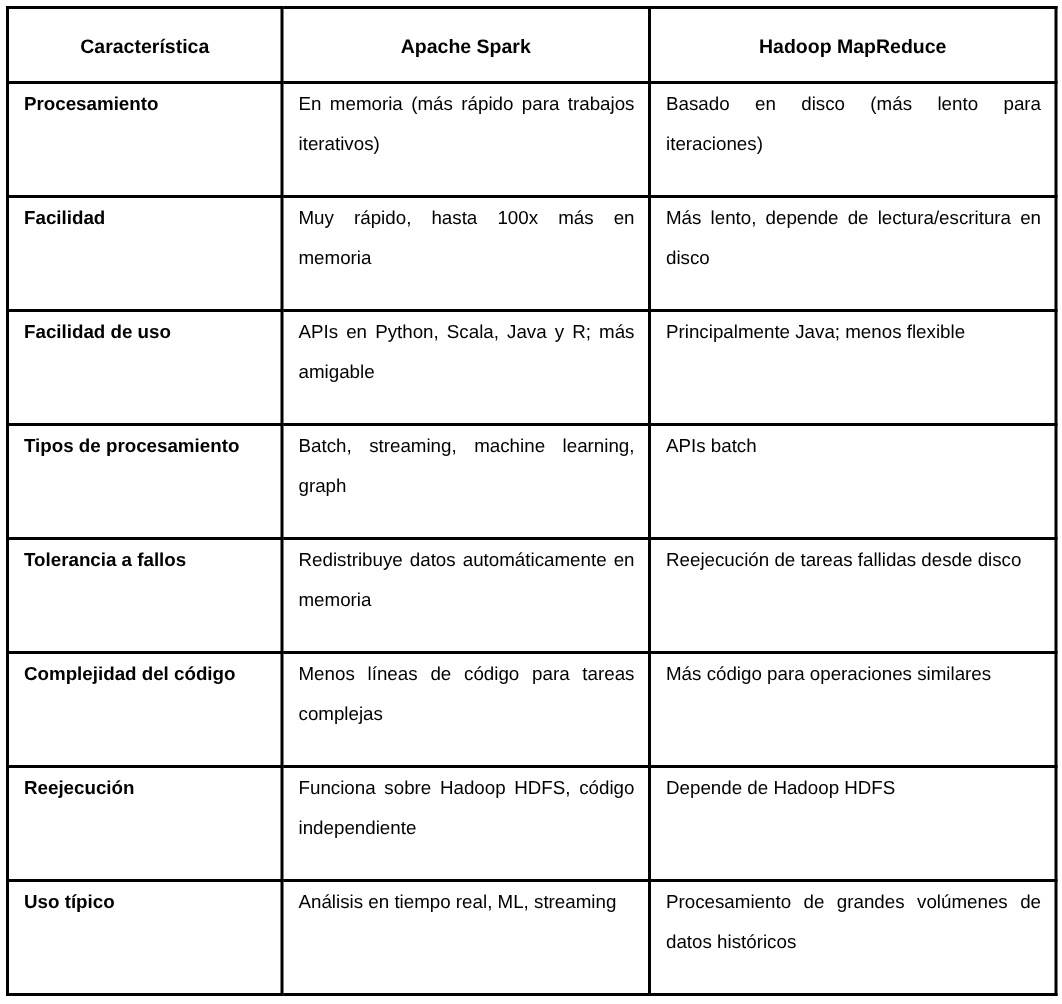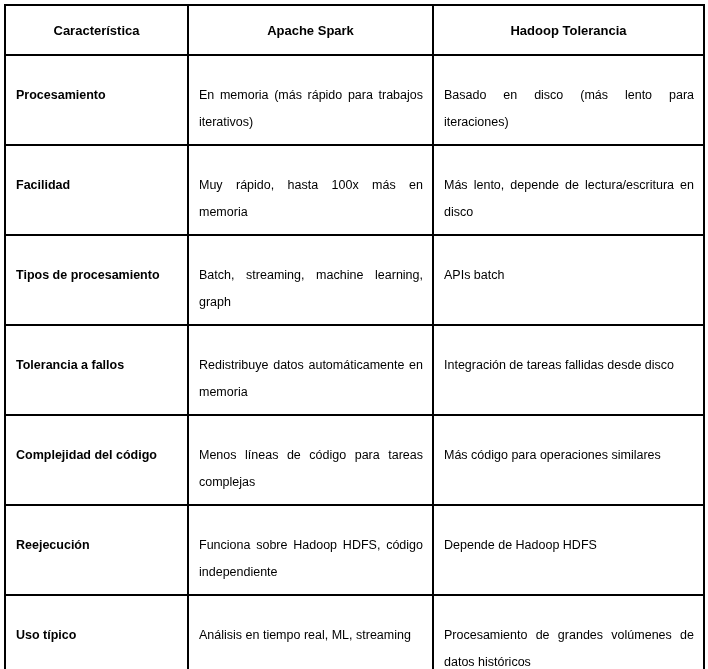--- a/index.html
+++ b/index.html
@@ -28,21 +28,21 @@
     height: 50px;
     font-size: 13px;
     font-weight: bold;
     text-align: center;
     vertical-align: middle;
     padding: 0 6px;
   }
   table.comparison td {
     height: 76px;
     vertical-align: top;
-    padding: 26px 9px 8px 10px;
+    padding: 0 9px 8px 10px;
     font-size: 12.5px;
     line-height: 27px;
   }
   td.cell-feature {
     font-weight: bold;
     text-align: left;
   }
   td.cell-spark,
   td.cell-hadoop {
     text-align: justify;
@@ -57,47 +57,52 @@
 <table class="comparison">
   <colgroup>
     <col class="c1">
     <col class="c2">
     <col class="c3">
   </colgroup>
   <thead>
     <tr>
       <th>Característica</th>
       <th>Apache Spark</th>
-      <th>Hadoop Tolerancia</th>
+      <th>Hadoop MapReduce</th>
     </tr>
   </thead>
   <tbody>
   <tr>
     <td class="cell-feature">Procesamiento</td>
     <td class="cell-spark">En memoria (más rápido para trabajos iterativos)</td>
     <td class="cell-hadoop">Basado en disco (más lento para iteraciones)</td>
   </tr>
 
   <tr>
     <td class="cell-feature">Facilidad</td>
     <td class="cell-spark">Muy rápido, hasta 100x más en memoria</td>
     <td class="cell-hadoop">Más lento, depende de lectura/escritura en disco</td>
   </tr>
 
+  <tr>
+    <td class="cell-feature">Facilidad de uso</td>
+    <td class="cell-spark">APIs en Python, Scala, Java y R; más amigable</td>
+    <td class="cell-hadoop">Principalmente Java; menos flexible</td>
+  </tr>
 
   <tr>
     <td class="cell-feature">Tipos de procesamiento</td>
     <td class="cell-spark">Batch, streaming, machine learning, graph</td>
     <td class="cell-hadoop">APIs batch</td>
   </tr>
 
   <tr>
     <td class="cell-feature">Tolerancia a fallos</td>
     <td class="cell-spark">Redistribuye datos automáticamente en memoria</td>
-    <td class="cell-hadoop">Integración de tareas fallidas desde disco</td>
+    <td class="cell-hadoop">Reejecución de tareas fallidas desde disco</td>
   </tr>
 
   <tr>
     <td class="cell-feature">Complejidad del código</td>
     <td class="cell-spark">Menos líneas de código para tareas complejas</td>
     <td class="cell-hadoop">Más código para operaciones similares</td>
   </tr>
 
   <tr>
     <td class="cell-feature">Reejecución</td>

